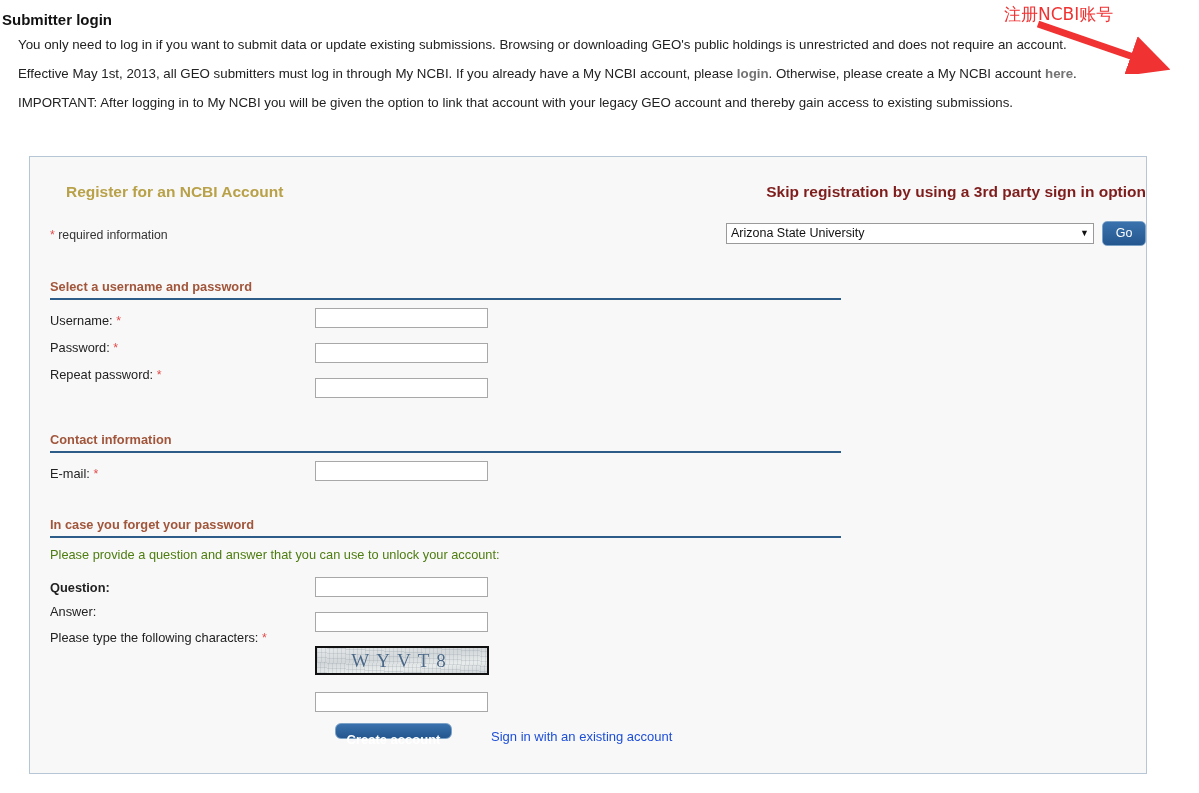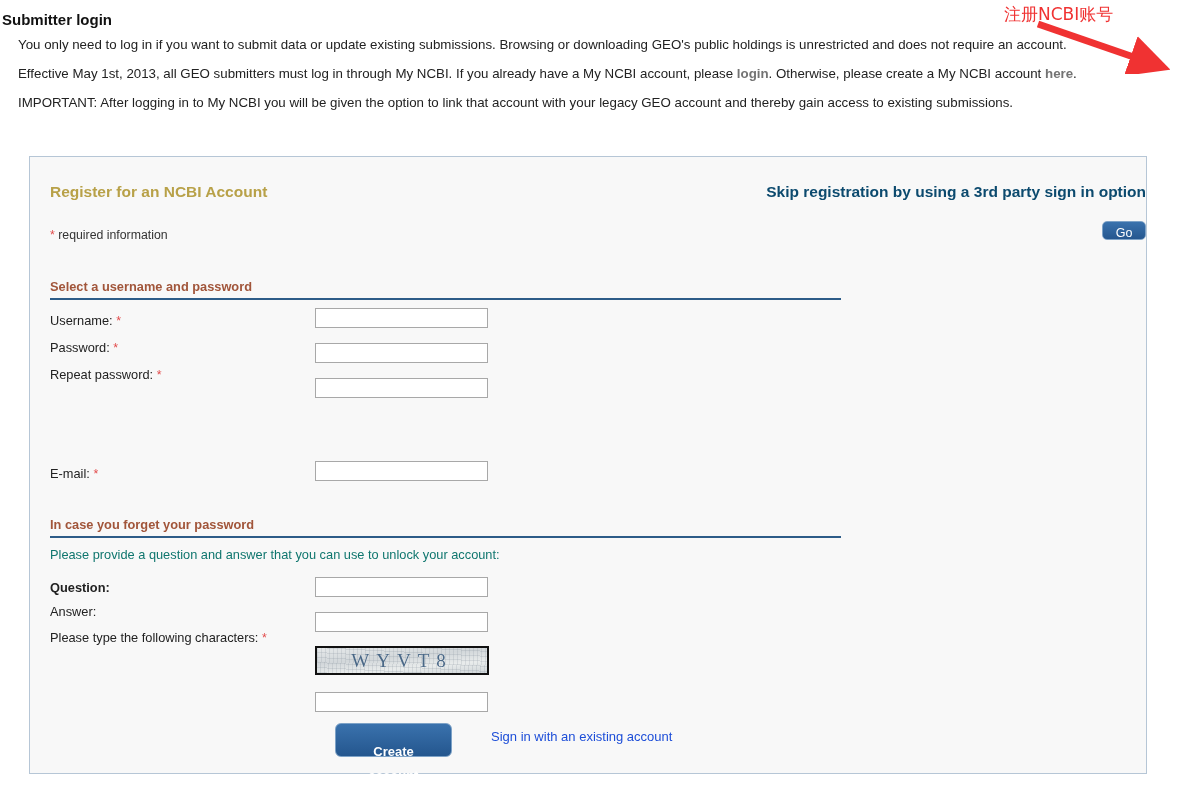--- a/index.html
+++ b/index.html
@@ -72,35 +72,35 @@
     top: 156px;
     width: 1118px;
     height: 618px;
     box-sizing: border-box;
     background: #f8f8f8;
     border: 1px solid #b6c6d6;
   }
 
   #panel-title {
     position: absolute;
-    left: 20px;
+    left: 36px;
     top: 26px;
     font-size: 15.5px;
     font-weight: bold;
     color: #b8a148;
     font-family: "Liberation Sans", sans-serif;
     white-space: nowrap;
   }
   #thirdparty-title {
     position: absolute;
     right: 0px;
     top: 26px;
     font-size: 15.5px;
     font-weight: bold;
-    color: #0c4a6e;
+    color: #7f1d1d;
     white-space: nowrap;
   }
 
   #required-note {
     position: absolute;
     left: 20px;
     top: 71px;
     font-size: 12.3px;
     color: #333333;
     white-space: nowrap;
@@ -136,21 +136,21 @@
   }
   #org-select .sel-text { flex: 1; line-height: 19px; }
   #org-select .sel-arrow {
     font-size: 9px;
     color: #101010;
     margin-right: 2px;
     line-height: 19px;
   }
   #go-button {
     width: 44px;
-    height: 19px;
+    height: 25px;
     box-sizing: border-box;
     background: linear-gradient(#3a72ad, #25578f);
     border: 1px solid #7da2c7;
     border-radius: 5px;
     color: #ffffff;
     font-size: 12.5px;
     font-family: "Liberation Sans", sans-serif;
     text-align: center;
     line-height: 23px;
     cursor: pointer;
@@ -190,21 +190,21 @@
     border: 1px solid #a8a8a8;
     font-size: 12.5px;
     font-family: "Liberation Sans", sans-serif;
     padding: 0 3px;
     color: #111111;
   }
   .helper-text {
     position: absolute;
     left: 20px;
     font-size: 12.8px;
-    color: #0f766e;
+    color: #4d7c0f;
     white-space: nowrap;
   }
 
   
   #captcha-image {
     position: absolute;
     left: 285px;
     top: 489px;
     width: 174px;
     height: 29px;
@@ -243,21 +243,21 @@
     background: linear-gradient(#3a72ad, #24568e);
     border: 1px solid #7da2c7;
     border-radius: 6px;
     color: #ffffff;
     font-size: 13px;
     font-weight: bold;
     font-family: "Liberation Sans", sans-serif;
     text-align: center;
     line-height: 24px;
     cursor: pointer;
-    padding: 16px;
+    padding: 4px;
   }
   #signin-link {
     position: absolute;
     left: 461px;
     top: 572px;
     font-size: 13px;
     color: #1d4ed8;
     text-decoration: none;
     white-space: nowrap;
     cursor: pointer;
@@ -296,20 +296,24 @@
 
   <div id="panel-title">Register for an NCBI Account</div>
   <div id="thirdparty-title">Skip registration by using a 3rd party sign in option</div>
 
   <div id="required-note">
     <span class="req-star">*</span>
     <span>required information</span>
   </div>
 
   <div id="thirdparty-row">
+    <div id="org-select">
+      <span class="sel-text">Arizona State University</span>
+      <span class="sel-arrow">▼</span>
+    </div>
     <button id="go-button">Go</button>
   </div>
 
   <div class="section-head" style="top:120px;">
     <span class="sh-label">Select a username and password</span>
   </div>
 
   <div class="form-label" style="top:156px;">
     <span>Username:</span>
     <span class="req-star">*</span>
@@ -321,20 +325,23 @@
     <span class="req-star">*</span>
   </div>
   <input class="text-input" style="top: 186px;" type="password" value="">
 
   <div class="form-label" style="top:210px;">
     <span>Repeat password:</span>
     <span class="req-star">*</span>
   </div>
   <input class="text-input" style="top: 221px;" type="password" value="">
 
+  <div class="section-head" style="top:273px;">
+    <span class="sh-label">Contact information</span>
+  </div>
 
   <div class="form-label" style="top:309px;">
     <span>E-mail:</span>
     <span class="req-star">*</span>
   </div>
   <input class="text-input" style="top: 304px;" type="text" value="">
 
   <div class="section-head" style="top:358px;">
     <span class="sh-label">In case you forget your password</span>
   </div>

